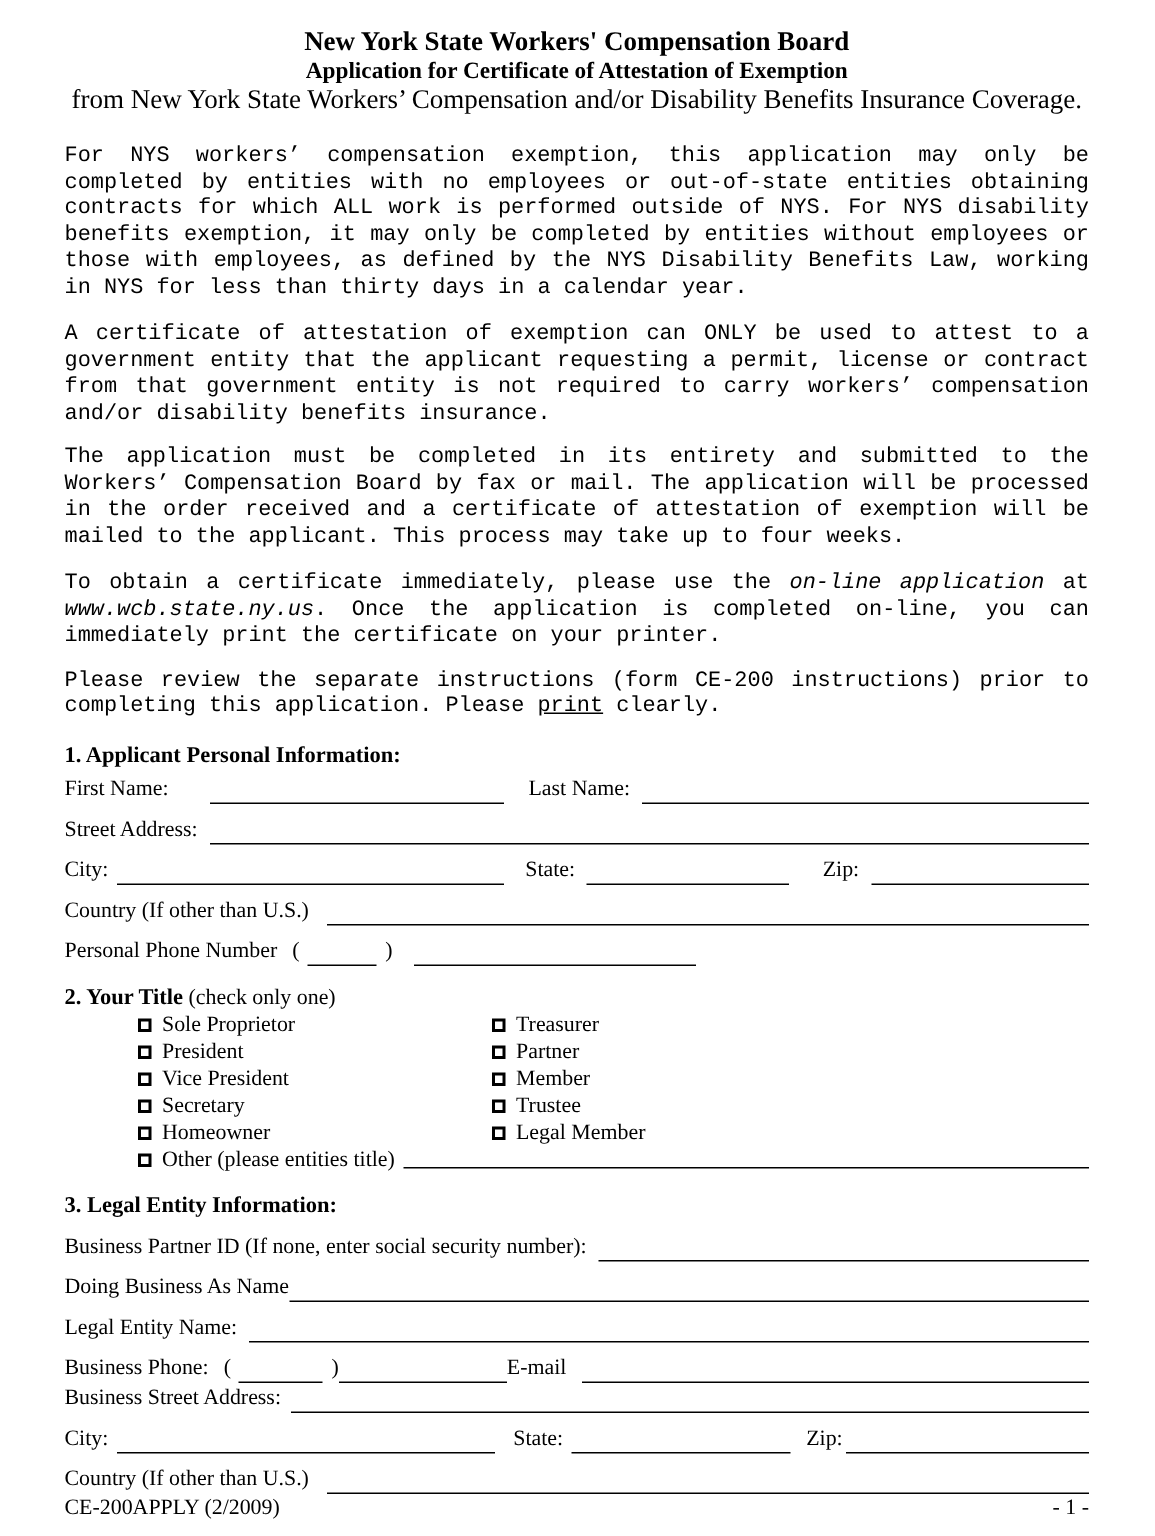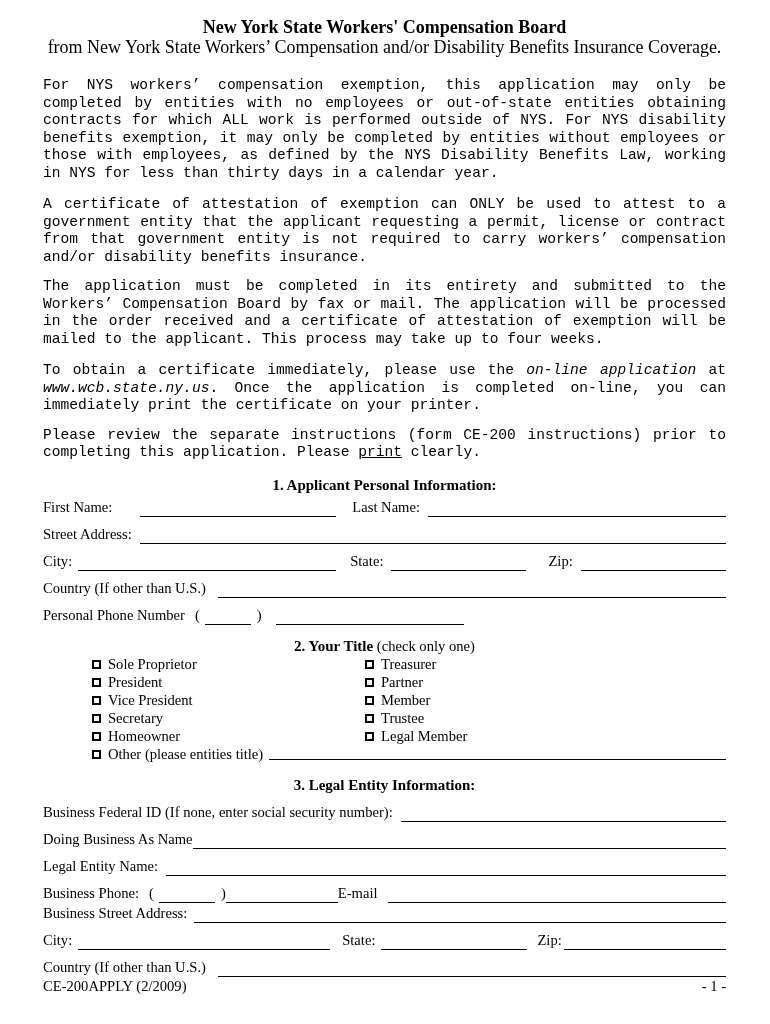--- a/index.html
+++ b/index.html
@@ -8,47 +8,48 @@
     width: 770px; height: 1024px; margin: 0 auto; background: #ffffff;
     padding: 16px 44px 0 43px; overflow: hidden;
     font-family: "Liberation Serif", "DejaVu Serif", serif;
     font-size: 14.6px; color: #000; line-height: 17.5px;
   }
   .title { text-align: center; font-weight: bold; font-size: 18px; line-height: 22px; }
   .sub1  { text-align: center; font-weight: bold; font-size: 15.5px; line-height: 19px; }
   .sub2  { text-align: center; font-weight: normal; font-size: 18px;   line-height: 19px; }
   .para  { margin: 0; text-align: justify; font-family: Liberation Mono, monospace; }
   .para.noj { text-align: left; }
-  .sec   { font-weight: bold; font-size: 15px; line-height: 19px; text-align: center; }
+  .sec   { font-weight: bold; font-size: 15px; line-height: 19px; }
   .sec .normal { font-weight: normal; font-size: 14.6px; }
   .u { text-decoration: underline; }
   .mt2 { margin-top: 2px; } .mt6 { margin-top: 6px; } .mt7 { margin-top: 7px; }
   .mt12 { margin-top: 12px; } .mt14 { margin-top: 14px; }
   .mt20 { margin-top: 20px; }
   .row { display: flex; align-items: flex-end; height: 20px; }
   .lbl { white-space: nowrap; font-family: Liberation Serif, serif; }
   .line { display: inline-block; border-bottom: 1.2px solid #000; height: 13px; }
   .fill { flex: 1 1 auto; }
   .optrow { display: flex; align-items: center; height: 18px; padding-left: 49px; }
   .optcell { display: flex; align-items: center; }
-  .optcell.left { width: 273px; }
+  .optcell.left { width: 236px; }
   .cb {
     display: inline-block; width: 9px; height: 9px;
     border: 2px solid #000; background: #fff; flex: 0 0 auto; margin-right: 7px;
   }
   .cb.inline { vertical-align: -1px; }
   .otherline { margin-left: 6px; margin-bottom: 3px; }
   .footer { display: flex; justify-content: space-between; line-height: 19px; }
 </style>
 </head>
 <body>
 
 <div class="page">
 
   <div class="title">New York State Workers' Compensation Board</div>
+  <div class="sub1">Application for Certificate of Attestation of Exemption</div>
   <div class="sub2">from New York State Workers’ Compensation and/or Disability Benefits Insurance Coverage.</div>
 
   <p class="para mt20">For NYS workers’ compensation exemption, this application may only be completed by entities with no employees or out-of-state entities obtaining contracts for which ALL work is performed outside of NYS. For NYS disability benefits exemption, it may only be completed by entities without employees or those with employees, as defined by the NYS Disability Benefits Law, working in NYS for less than thirty days in a calendar year.</p>
   <p class="para mt14">A certificate of attestation of exemption can ONLY be used to attest to a government entity that the applicant requesting a permit, license or contract from that government entity is not required to carry workers’ compensation and/or disability benefits insurance.</p>
   <p class="para mt12">The application must be completed in its entirety and submitted to the Workers’ Compensation Board by fax or mail. The application will be processed in the order received and a certificate of attestation of exemption will be mailed to the applicant. This process may take up to four weeks.</p>
   <p class="para mt14"><span>To obtain a certificate immediately, please use the </span><i>on-line application</i><span> at </span><i>www.wcb.state.ny.us</i><span>.  Once the application is completed on-line, you can immediately print the certificate on your printer.</span></p>
   <p class="para mt12"><span>Please review the separate instructions (form CE-200 instructions) prior to completing this application. Please </span><span class="u">print</span><span> clearly.</span></p>
 
   <div class="sec mt14">1. Applicant Personal Information:</div>
 
@@ -140,21 +141,21 @@
   </div>
   <div class="optrow">
     <span class="cb"></span>
     <span class="lbl">Other  (please entities title)</span>
     <span class="line fill otherline"></span>
   </div>
 
   <div class="sec mt12">3. Legal Entity Information:</div>
 
   <div class="row mt7">
-    <span class="lbl">Business Federal ID (If none, enter social security number):</span>
+    <span class="lbl">Business Partner ID (If none, enter social security number):</span>
     <span class="line fill" style="margin-left:8px"></span>
   </div>
 
   <div class="row mt7">
     <span class="lbl">Doing Business As Name</span>
     <span class="line fill"></span>
   </div>
 
   <div class="row mt7">
     <span class="lbl">Legal Entity Name:</span>

